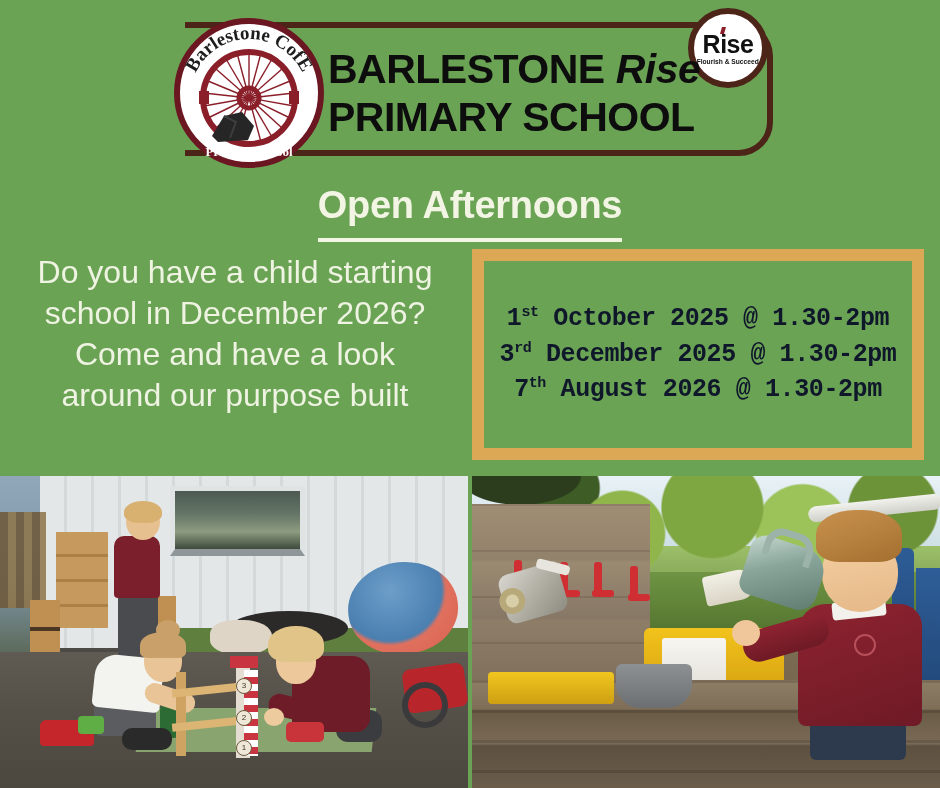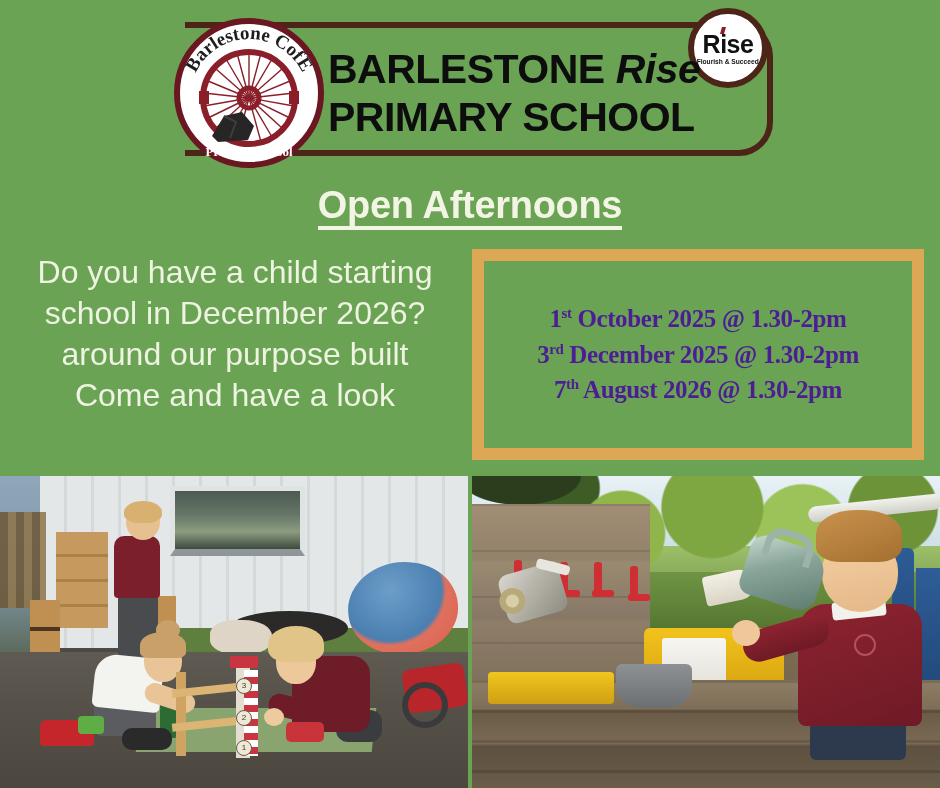--- a/index.html
+++ b/index.html
@@ -118,21 +118,21 @@
     width: 940px;
     text-align: center;
     color: #f3f5e4;
     font-family: "Liberation Sans", sans-serif;
     font-weight: bold;
     font-size: 38px;
     letter-spacing: -0.3px;
   }
   .section-heading span.u {
     border-bottom: 4px solid #f3f5e4;
-    padding-bottom: 0;
+    padding-bottom: 12px;
   }
 
   
   .body-row {
     position: absolute;
     left: 0;
     top: 246px;
     width: 940px;
     height: 225px;
   }
@@ -164,22 +164,22 @@
     width: 100%;
     height: 100%;
     background: #6ba355;
     box-sizing: border-box;
     display: flex;
     flex-direction: column;
     align-items: center;
     justify-content: center;
   }
   .date-line {
-    color: #4c1d95;
-    font-family: Liberation Serif, serif;
+    color: #0f172a;
+    font-family: Liberation Mono, monospace;
     font-weight: bold;
     font-size: 25px;
     line-height: 1.42;
     white-space: nowrap;
     letter-spacing: -0.4px;
   }
   .date-line sup {
     font-size: 0.6em;
     vertical-align: super;
     line-height: 0;
@@ -615,22 +615,22 @@
 
   <div class="section-heading">
     <span class="u">Open Afternoons</span>
   </div>
 
   <div class="body-row">
 
     <div class="intro-copy">
       <div>Do you have a child starting</div>
       <div>school in December 2026?</div>
+      <div>Come and have a look</div>
       <div>around our purpose built</div>
-      <div>Come and have a look</div>
     </div>
 
     <div class="dates-box">
       <div class="dates-inner">
 
         <div class="date-line">
           <span>1</span><sup>st</sup><span> October 2025 @ 1.30-2pm</span>
         </div>
 
 

